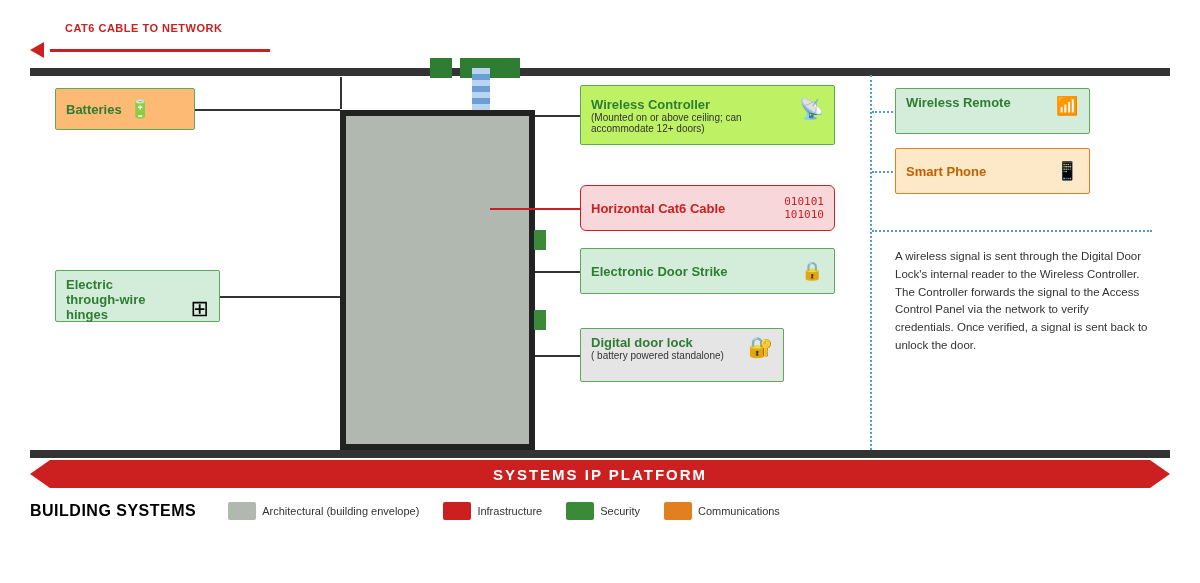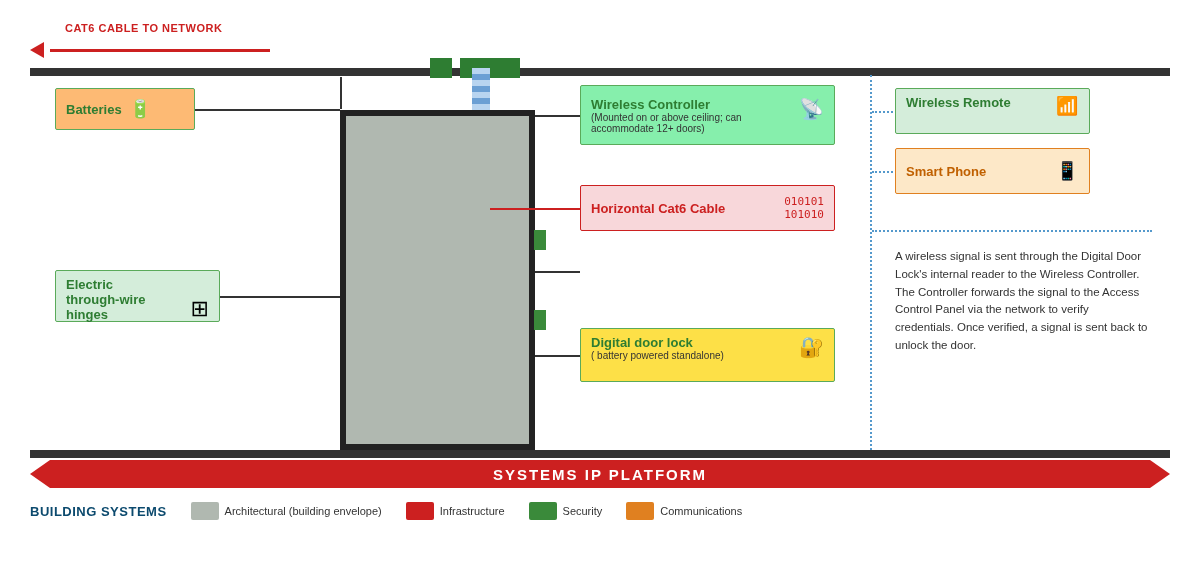--- a/index.html
+++ b/index.html
@@ -217,21 +217,21 @@
       background: #d4edda;
       border: 1.5px solid #5aaa5a;
       width: 165px;
       height: 52px;
     }
 
     
     .wc-box {
       top: 85px;
       left: 580px;
-      background: #86efac;
+      background: #bef264;
       border: 1.5px solid #5aaa5a;
       width: 255px;
       height: 60px;
       flex-direction: column;
       align-items: flex-start;
       justify-content: center;
       padding: 6px 10px;
     }
 
     
@@ -251,23 +251,23 @@
       background: #d4edda;
       border: 1.5px solid #5aaa5a;
       width: 255px;
       height: 46px;
     }
 
     
     .ddl-box {
       top: 328px;
       left: 580px;
-      background: #fde047;
+      background: #e5e5e5;
       border: 1.5px solid #5aaa5a;
-      width: 255px;
+      width: 204px;
       height: 54px;
       flex-direction: column;
       align-items: flex-start;
       padding: 6px 10px;
     }
 
     
     .wr-box {
       top: 88px;
       left: 895px;
@@ -321,24 +321,25 @@
     
     .legend {
       position: absolute;
       top: 502px;
       left: 30px;
       display: flex;
       align-items: center;
       gap: 24px;
     }
     .legend-title {
-      font-size: 13px;
+      font-size: 16px;
       font-weight: bold;
-      color: #0c4a6e;
+      color: #000000;
       letter-spacing: 0.5px;
+      margin-right: 8px;
     }
     .legend-item {
       display: flex;
       align-items: center;
       gap: 6px;
     }
     .legend-swatch {
       width: 28px;
       height: 18px;
       border-radius: 2px;
@@ -470,25 +471,29 @@
   <div class="label-box wc-box">
     <div style="display:flex;align-items:flex-start;width:100%;gap:8px;">
       <div style="flex:1;">
         <div class="box-label green-label">Wireless Controller</div>
         <div class="box-sublabel">(Mounted on or above ceiling; can accommodate 12+ doors)</div>
       </div>
       <span style="font-size:20px;">📡</span>
     </div>
   </div>
 
-  <div class="label-box hcat6-box" style="display:flex;align-items:center;gap:21px;">
+  <div class="label-box hcat6-box" style="display:flex;align-items:center;gap:21px;border-radius:6px;">
     <span class="box-label red-label">Horizontal Cat6 Cable</span>
     <span style="font-size:11px;font-family:monospace;color:#cc2020;margin-left:auto;">010101<br>101010</span>
   </div>
 
+  <div class="label-box eds-box" style="display:flex;align-items:center;gap:8px;">
+    <span class="box-label green-label">Electronic Door Strike</span>
+    <span style="font-size:18px;margin-left:auto;">🔒</span>
+  </div>
 
   <div class="label-box ddl-box">
     <div style="display:flex;align-items:flex-start;width:100%;gap:8px;">
       <div style="flex:1;">
         <div class="box-label green-label">Digital door lock</div>
         <div class="box-sublabel">( battery powered standalone)</div>
       </div>
       <span style="font-size:20px;">🔐</span>
     </div>
   </div>

